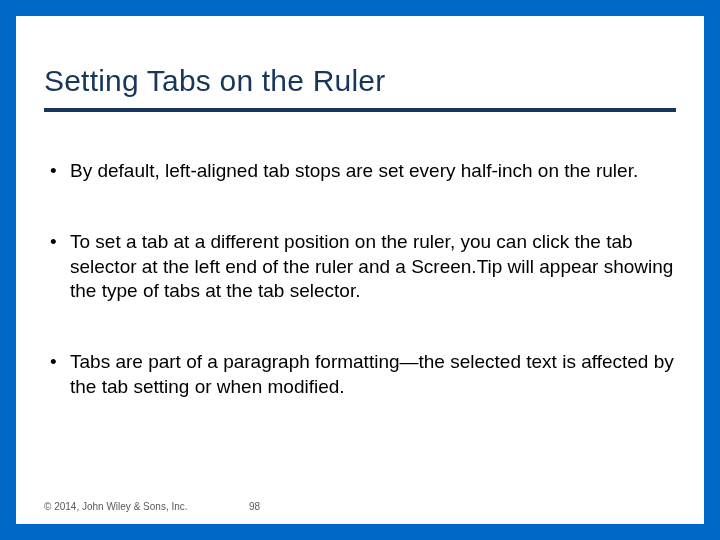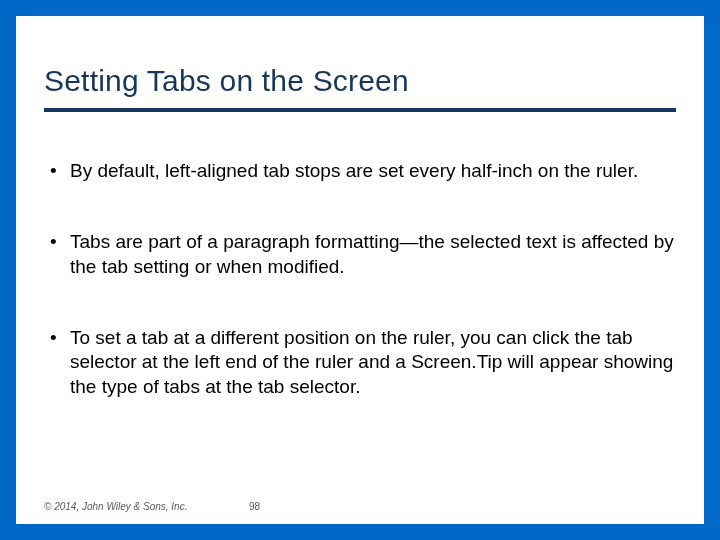--- a/index.html
+++ b/index.html
@@ -51,33 +51,33 @@
   .footer {
     position: absolute;
     left: 28px;
     right: 28px;
     bottom: 12px;
     display: flex;
     align-items: baseline;
     font-size: 10px;
     color: #5a5a5a;
   }
-  .copyright { flex: 0 0 auto; width: 205px; font-style: italic; }
+  .copyright { flex: 0 0 auto; width: 205px; }
   .course { flex: 1 1 auto; }
   .pagenum { flex: 0 0 auto; text-align: right; margin-top: 44px; }
 </style>
 </head>
 <body>
 
 <div class="slide">
   <div class="panel">
-    <h1 class="title">Setting Tabs on the Screen</h1>
+    <h1 class="title">Setting Tabs on the Ruler</h1>
     <ul class="bullets">
       <li>By default, left-aligned tab stops are set every half-inch on the ruler.</li>
+      <li>To set a tab at a different position on the ruler, you can click the tab selector at the left end of the ruler and a Screen.Tip will appear showing the type of tabs at the tab selector.</li>
       <li>Tabs are part of a paragraph formatting—the selected text is affected by the tab setting or when modified.</li>
-      <li>To set a tab at a different position on the ruler, you can click the tab selector at the left end of the ruler and a Screen.Tip will appear showing the type of tabs at the tab selector.</li>
     </ul>
     <div class="footer">
       <div class="copyright">© 2014, John Wiley &amp; Sons, Inc.</div>
       <div class="pagenum">98</div>
     </div>
   </div>
 </div>
 
 </body></html>

